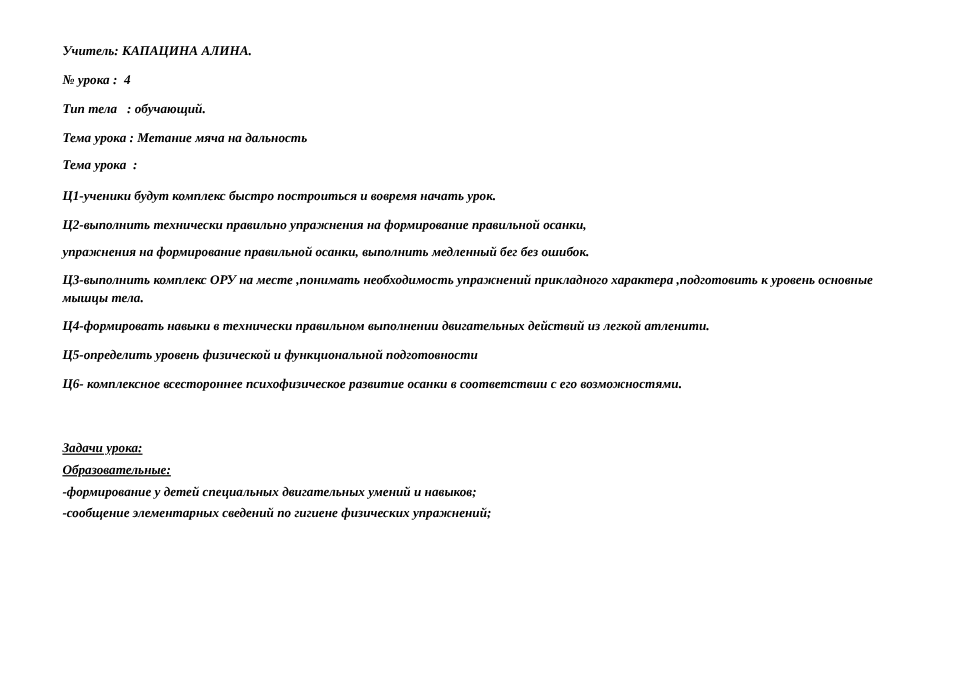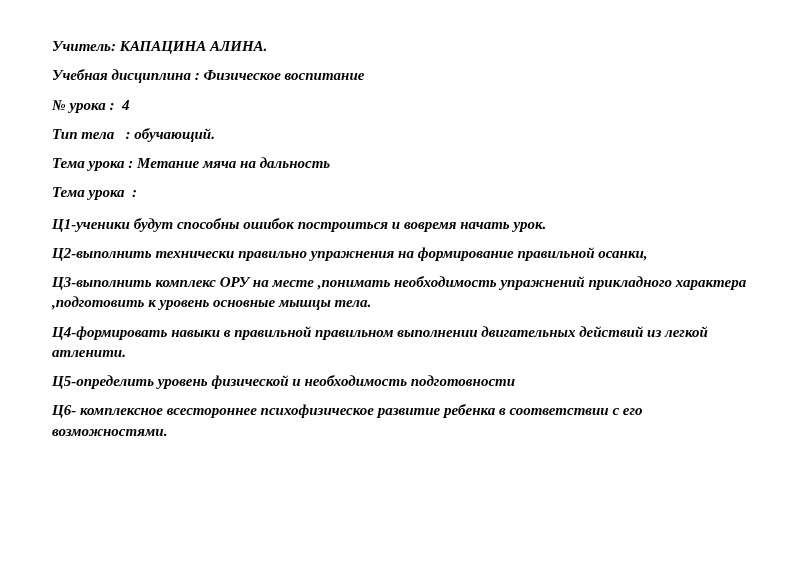--- a/index.html
+++ b/index.html
@@ -23,21 +23,21 @@
   .content {
     position: absolute;
     left: 52px;
     top: 36px;
     width: 700px;
   }
   .line {
     font-family: "Liberation Serif", serif;
     font-style: italic;
     font-weight: bold;
-    font-size: 15px;
+    font-size: 11px;
     color: #000000;
     line-height: 1.35;
     margin: 0 0 9px 0;
     white-space: pre-wrap;
   }
   .gap-small { margin-bottom: 11px; }
   .wrap2 {
     margin-bottom: 9px;
   }
   .wrap2 .sub {
@@ -63,34 +63,40 @@
     margin-bottom: 3px;
   }
 </style>
 </head>
 <body>
 
 <div class="page">
   <div class="content">
 
     <p class="line">Учитель: КАПАЦИНА АЛИНА.</p>
-    <p class="line">Учебная дисциплина : Физическое воспитание</p>
     <p class="line">№ урока :  4</p>
     <p class="line">Тип тела   : обучающий.</p>
     <p class="line">Тема урока : Метание мяча на дальность</p>
     <p class="line gap-small">Тема урока  :</p>
 
-    <p class="line">Ц1-ученики будут способны ошибок построиться и вовремя начать урок.</p>
+    <p class="line">Ц1-ученики будут комплекс быстро построиться и вовремя начать урок.</p>
 
     <div class="wrap2">
       <span class="line" style="display:block; margin-bottom:0;font-style:italic;">Ц2-выполнить технически правильно упражнения на формирование правильной осанки,</span>
+      <span class="line sub" style="margin-bottom:0;">упражнения на формирование правильной осанки, выполнить медленный бег без ошибок.</span>
     </div>
 
     <p class="line">Ц3-выполнить комплекс ОРУ на месте ,понимать необходимость упражнений прикладного характера ,подготовить к уровень основные мышцы тела.</p>
-    <p class="line">Ц4-формировать навыки в правильной правильном выполнении двигательных действий из легкой атленити.</p>
-    <p class="line">Ц5-определить уровень физической и необходимость подготовности</p>
-    <p class="line">Ц6- комплексное всестороннее психофизическое развитие ребенка в соответствии с его возможностями.</p>
+    <p class="line">Ц4-формировать навыки в технически правильном выполнении двигательных действий из легкой атленити.</p>
+    <p class="line">Ц5-определить уровень физической и функциональной подготовности</p>
+    <p class="line">Ц6- комплексное всестороннее психофизическое развитие осанки в соответствии с его возможностями.</p>
 
     <div class="spacer-big"></div>
 
+    <div class="tasks-block">
+      <p class="line underline tasks-title">Задачи урока:</p>
+      <p class="line underline edu-title">Образовательные:</p>
+      <p class="line edu-item">-формирование у детей специальных двигательных умений и навыков;</p>
+      <p class="line edu-item">-сообщение элементарных сведений по гигиене физических упражнений;</p>
+    </div>
 
   </div>
 </div>
 
 </body></html>

